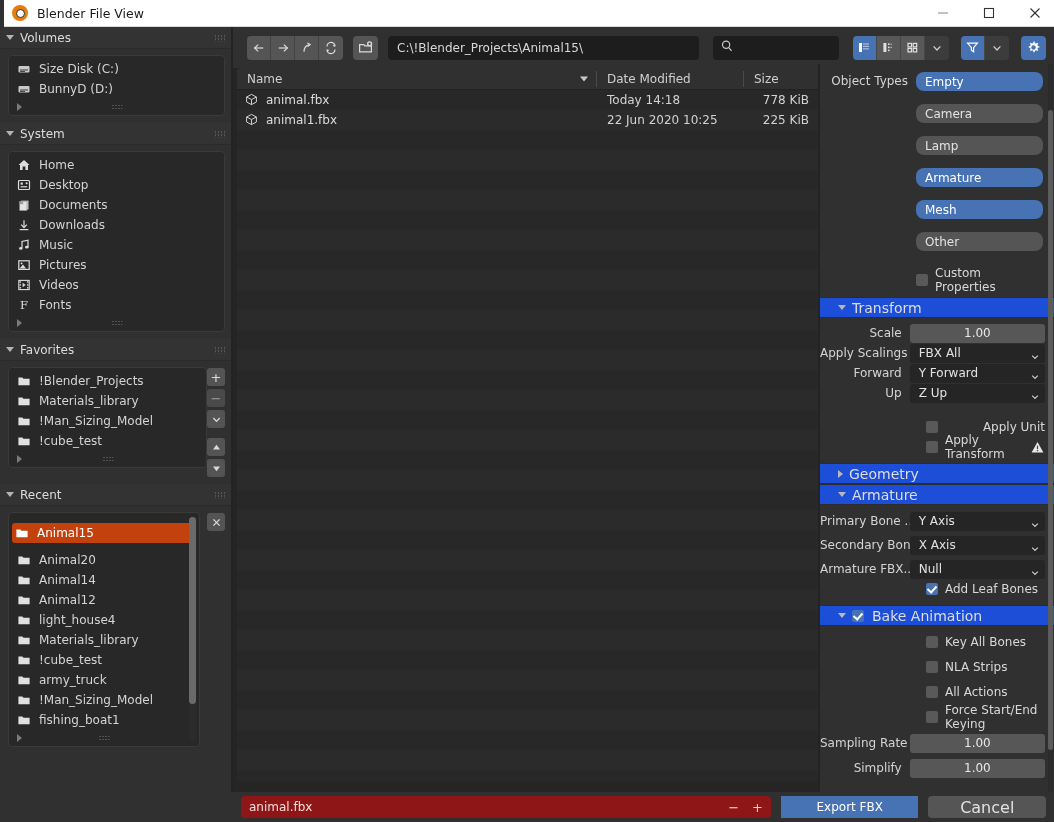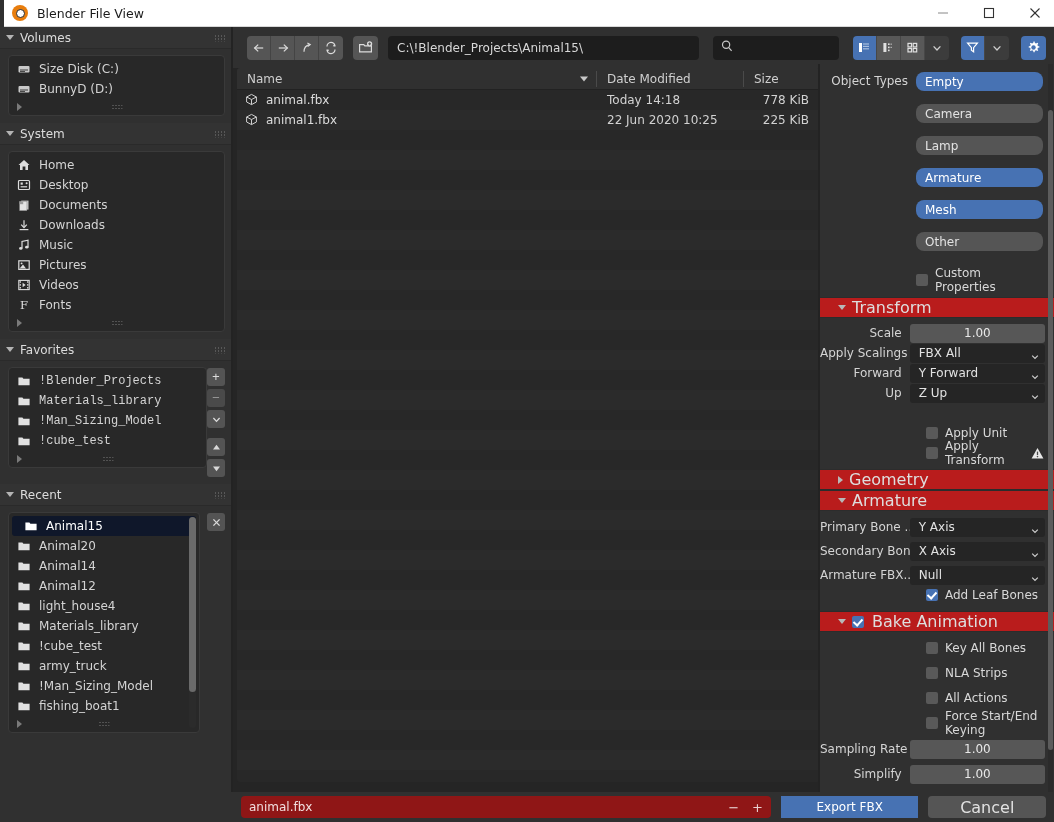--- a/index.html
+++ b/index.html
@@ -74,21 +74,21 @@
   .panel-body { background: #303030; padding: 6px 8px 7px 8px; }
   .listbox {
     background: #282828; border: 1px solid #3a3a3a; border-radius: 4px;
     padding: 3px 0 0 0; position: relative;
   }
   .row {
     height: 20px; display: flex; align-items: center; padding-left: 8px;
     color: #d4d4d4; font-size: 12px; white-space: nowrap;
   }
   .row .lbl { margin-left: 8px; }
-  .row.sel { background: #0f172a; border-radius: 3px; margin: 0 3px; padding-left: 12px; }
+  .row.sel { background: #c2410c; border-radius: 3px; margin: 7px 3px; padding-left: 3px; }
   .row.sel .lbl { color: #ffffff; }
   .listfoot {
     height: 16px; position: relative; display: flex; align-items: center; padding-left: 8px;
   }
   .listfoot .tri-sm {
     width: 0; height: 0;
     border-top: 4px solid transparent; border-bottom: 4px solid transparent;
     border-left: 5px solid #7a7a7a;
   }
   .listfoot .grip2 {
@@ -96,21 +96,21 @@
     width: 11px; height: 6px;
     background-image: radial-gradient(#7d7d7d 0.7px, transparent 0.8px);
     background-size: 3px 3px;
   }
 
   
   .ico { width: 14px; height: 14px; flex: none; position: relative; }
   .ico svg { display: block; }
 
   
-  .fav-wrap { display: flex; align-items: flex-start; font-family: Liberation Mono, monospace; }
+  .fav-wrap { display: flex; align-items: flex-start; }
   .fav-wrap .listbox { flex: 1; }
   .fav-btns { display: flex; flex-direction: column; gap: 3px; width: 18px; padding-top: 1px; }
   .sq-btn {
     width: 18px; height: 18px; background: #545454; border-radius: 3px;
     display: flex; align-items: center; justify-content: center;
     color: #dcdcdc; font-size: 13px; line-height: 1;
   }
   .sq-btn.dim { background: #4a4a4a; color: #9a9a9a; }
   .sq-btn.gap { margin-top: 7px; }
 
@@ -256,22 +256,22 @@
   .chkbox {
     width: 12px; height: 12px; border-radius: 2px; background: #595959; flex: none;
   }
   .chkbox.checked { background: #4772b3; position: relative; }
   .chkbox.checked::after {
     content: ""; position: absolute; left: 3px; top: 1px;
     width: 4px; height: 7px; border: solid #fff; border-width: 0 2px 2px 0;
     transform: rotate(42deg);
   }
   .sect-header {
-    height: 21px; background: #b91c1c; display: flex; align-items: center;
-    padding-left: 18px; gap: 6px; font-size: 16px; color: #dedede;
+    height: 21px; background: #1d4ed8; display: flex; align-items: center;
+    padding-left: 18px; gap: 6px; font-size: 14px; color: #dedede;
     border-top: 1px solid #2c2c2c; border-bottom: 1px solid #2c2c2c;
   }
   .sect-header .tri {
     width: 0; height: 0;
     border-left: 4px solid transparent; border-right: 4px solid transparent;
     border-top: 5px solid #b8b8b8;
   }
   .sect-header .tri.right {
     border-top: 4px solid transparent; border-bottom: 4px solid transparent;
     border-left: 5px solid #b8b8b8; border-right: 0;
@@ -905,21 +905,21 @@
         <div class="rp-label">Up</div>
         <div class="rp-ctrl">
             <div class="dropdown">
           <span>Z Up</span>
           <span class="chev"><svg width="8" height="8" viewBox="0 0 8 8">
                   <path d="M1.2 2.6 L4 5.4 L6.8 2.6" fill="none" stroke="#cfcfcf" stroke-width="1.2"></path>
                 </svg></span>
         </div>
           </div>
       </div>
-      <div class="chk-row" style="margin-top:20px;">
+      <div class="chk-row" style="margin-top:14px;justify-content:space-between;">
         <span class="chkbox"></span>
         <span>Apply Unit</span>
       </div>
       <div class="chk-row">
         <span class="chkbox"></span>
         <span>Apply Transform</span>
         <span class="warn-ico">
           <svg width="15" height="15" viewBox="0 0 15 15">
               <path d="M7.5 2 L13.4 12.4 H1.6 Z" fill="#e8e8e8"></path>
               <line x1="7.5" y1="5.6" x2="7.5" y2="9" stroke="#4a4a4a" stroke-width="1.3"></line>

